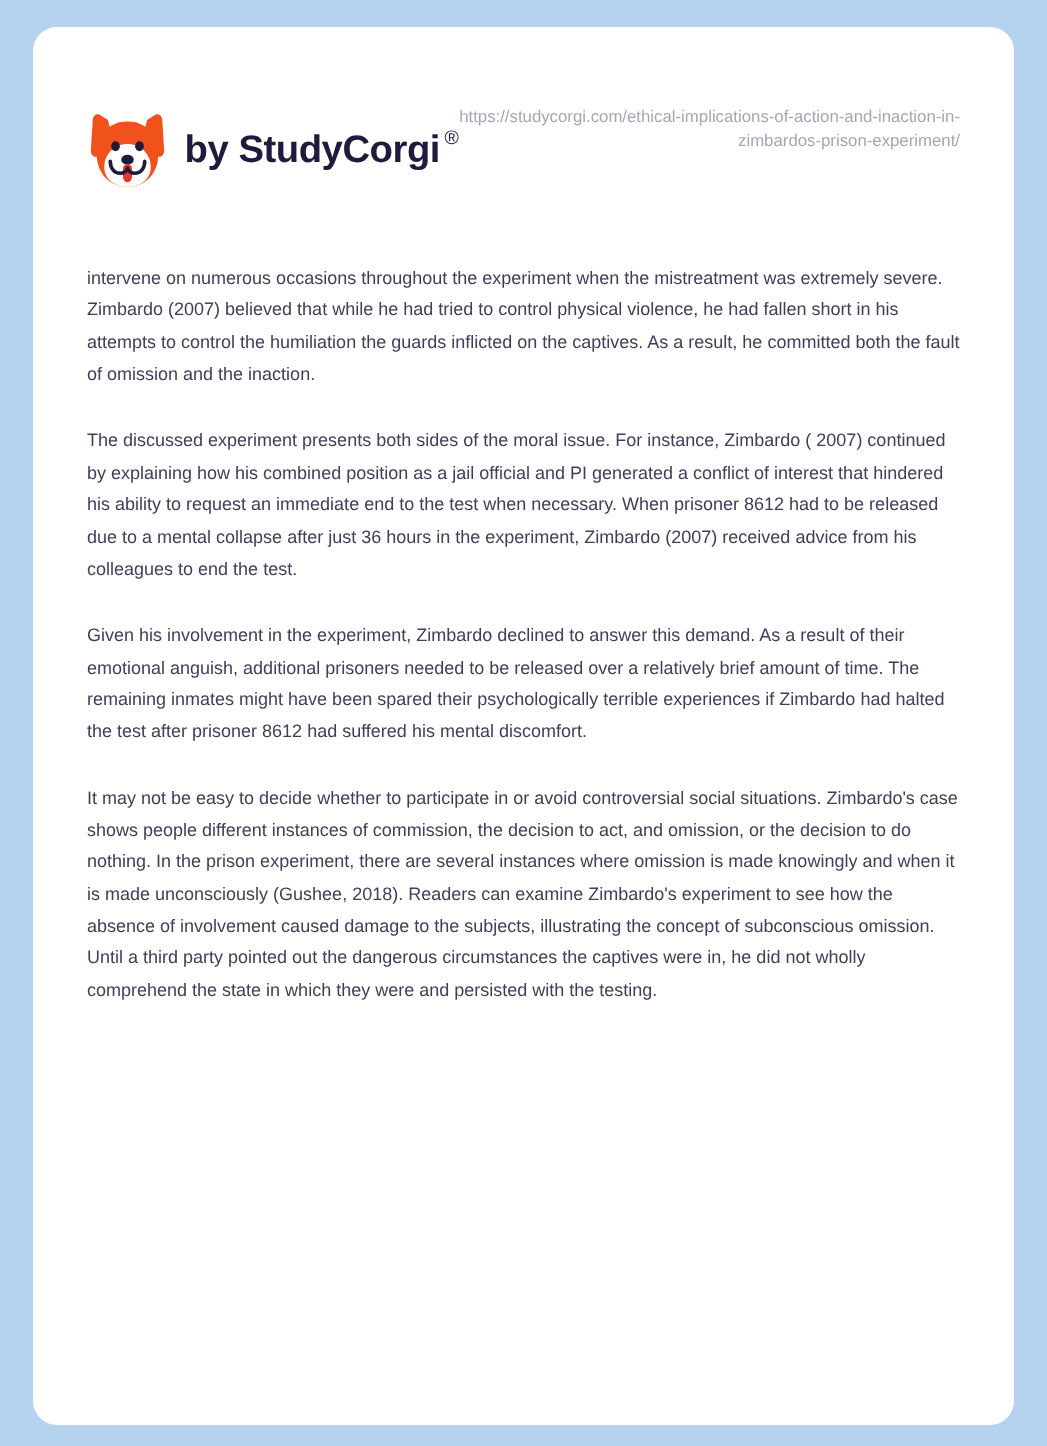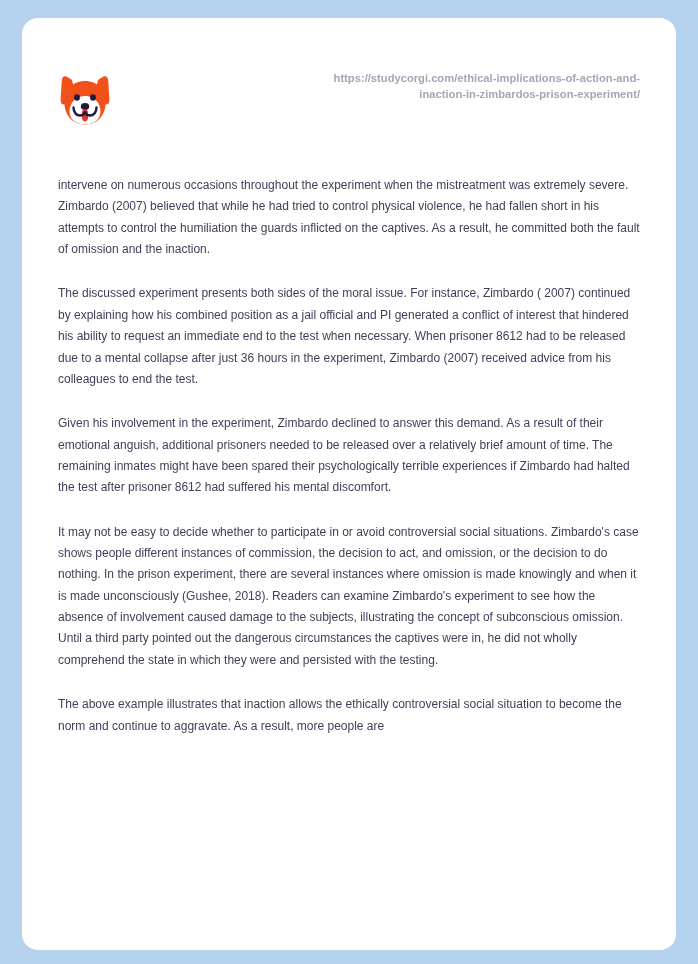--- a/index.html
+++ b/index.html
@@ -72,21 +72,20 @@
     line-height: 1.38;
     letter-spacing: -0.1px;
     margin: 0;
   }
   .doc-url {
     color: #a4a6b5;
     font-size: 11.2px;
     line-height: 1.42;
     margin: 7px 0 0 0;
     word-break: break-word;
-    font-weight: bold;
   }
   
   .doc-body {
     padding: 0 36px;
     margin-top: 47px;
     box-sizing: border-box;
   }
   .doc-body p {
     color: #3e3f58;
     font-size: 12px;
@@ -116,29 +115,32 @@
         <path d="M45.5 4.5 C48 3.5 50 5 50.2 8.5 L51.4 27.5 C51.6 31 50 33 47.5 32.5 L35 29.5 L40 8 Z" fill="#f1511b"></path>
         <path d="M27 9 C39.5 9 47.5 18 47.5 31 C47.5 44 38.5 52.5 27 52.5 C15.5 52.5 6.5 44 6.5 31 C6.5 18 14.5 9 27 9 Z" fill="#f1511b"></path>
         <path d="M27 24 C36 24 42.5 31 42.5 39.5 C42.5 47.5 35.5 52.5 27 52.5 C18.5 52.5 11.5 47.5 11.5 39.5 C11.5 31 18 24 27 24 Z" fill="#ffffff"></path>
         <ellipse cx="19" cy="25.5" rx="2.9" ry="3.3" fill="#1e1b3c"></ellipse>
         <ellipse cx="35" cy="25.5" rx="2.9" ry="3.3" fill="#1e1b3c"></ellipse>
         <ellipse cx="27" cy="34.5" rx="4.2" ry="3.4" fill="#1e1b3c"></ellipse>
         <path d="M27 37.5 C25.2 37.5 24 38.6 24 40.4 L24 45.5 C24 48 25.4 49.5 27 49.5 C28.6 49.5 30 48 30 45.5 L30 40.4 C30 38.6 28.8 37.5 27 37.5 Z" fill="#e8352b"></path>
         <path d="M15.5 35.5 C15.5 40.5 18.5 43.5 22 43.5 C24.5 43.5 26.2 42.2 27 40.2" fill="none" stroke="#1e1b3c" stroke-width="2.4" stroke-linecap="round"></path>
         <path d="M38.5 35.5 C38.5 40.5 35.5 43.5 32 43.5 C29.5 43.5 27.8 42.2 27 40.2" fill="none" stroke="#1e1b3c" stroke-width="2.4" stroke-linecap="round"></path>
       </svg>
+      <div class="brand-wordmark">
+        <span>by StudyCorgi</span>
+        <span class="brand-reg">®</span>
+      </div>
     </div>
 
     <div class="doc-meta">
       <div class="doc-url">https://studycorgi.com/ethical-implications-of-action-and-inaction-in-zimbardos-prison-experiment/</div>
     </div>
 
   </div>
 
   <div class="doc-body">
     <p>intervene on numerous occasions throughout the experiment when the mistreatment was extremely severe. Zimbardo (2007) believed that while he had tried to control physical violence, he had fallen short in his attempts to control the humiliation the guards inflicted on the captives. As a result, he committed both the fault of omission and the inaction.</p>
     <p>The discussed experiment presents both sides of the moral issue. For instance, Zimbardo ( 2007) continued by explaining how his combined position as a jail official and PI generated a conflict of interest that hindered his ability to request an immediate end to the test when necessary. When prisoner 8612 had to be released due to a mental collapse after just 36 hours in the experiment, Zimbardo (2007) received advice from his colleagues to end the test.</p>
     <p>Given his involvement in the experiment, Zimbardo declined to answer this demand. As a result of their emotional anguish, additional prisoners needed to be released over a relatively brief amount of time. The remaining inmates might have been spared their psychologically terrible experiences if Zimbardo had halted the test after prisoner 8612 had suffered his mental discomfort.</p>
     <p>It may not be easy to decide whether to participate in or avoid controversial social situations. Zimbardo's case shows people different instances of commission, the decision to act, and omission, or the decision to do nothing. In the prison experiment, there are several instances where omission is made knowingly and when it is made unconsciously (Gushee, 2018). Readers can examine Zimbardo's experiment to see how the absence of involvement caused damage to the subjects, illustrating the concept of subconscious omission. Until a third party pointed out the dangerous circumstances the captives were in, he did not wholly comprehend the state in which they were and persisted with the testing.</p>
-    <p>The above example illustrates that inaction allows the ethically controversial social situation to become the norm and continue to aggravate. As a result, more people are</p>
   </div>
 
 </div>
 
 </body></html>

